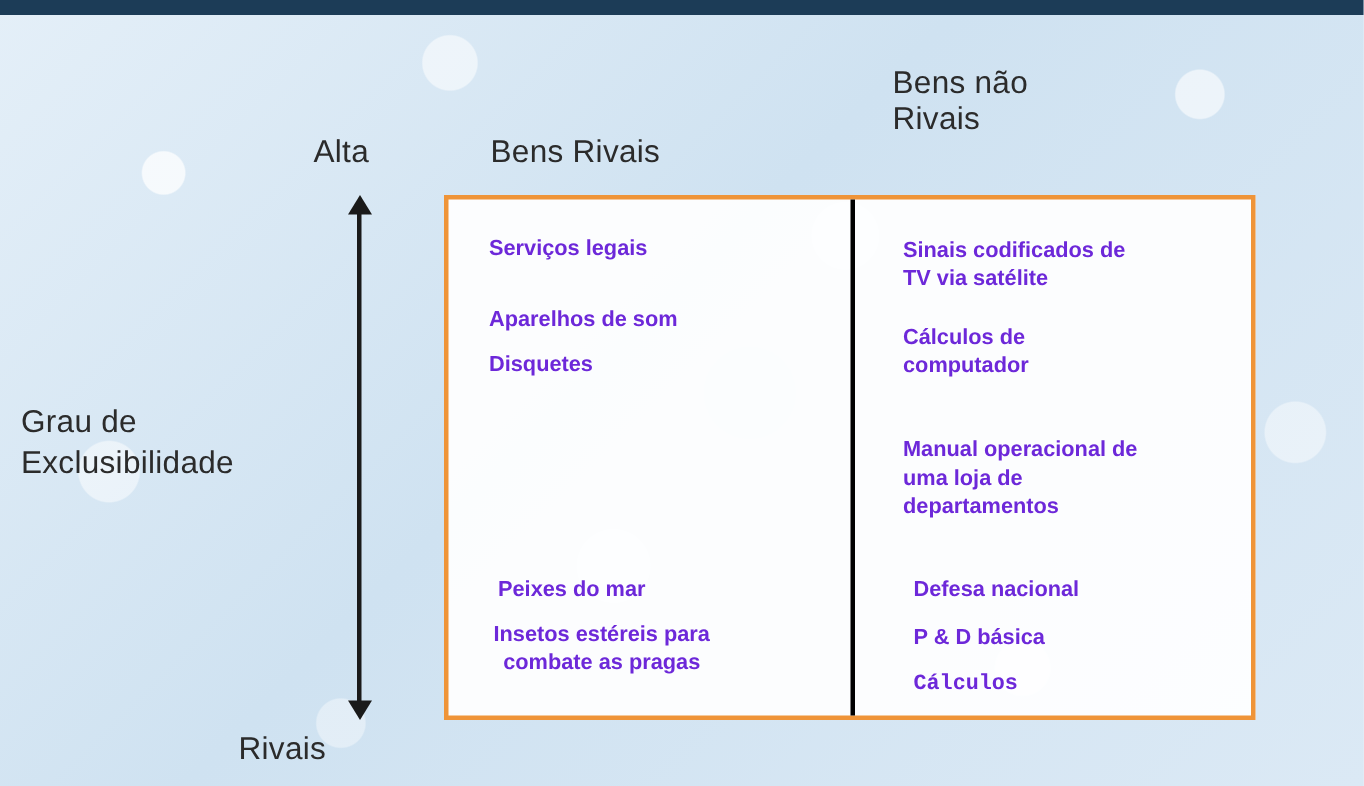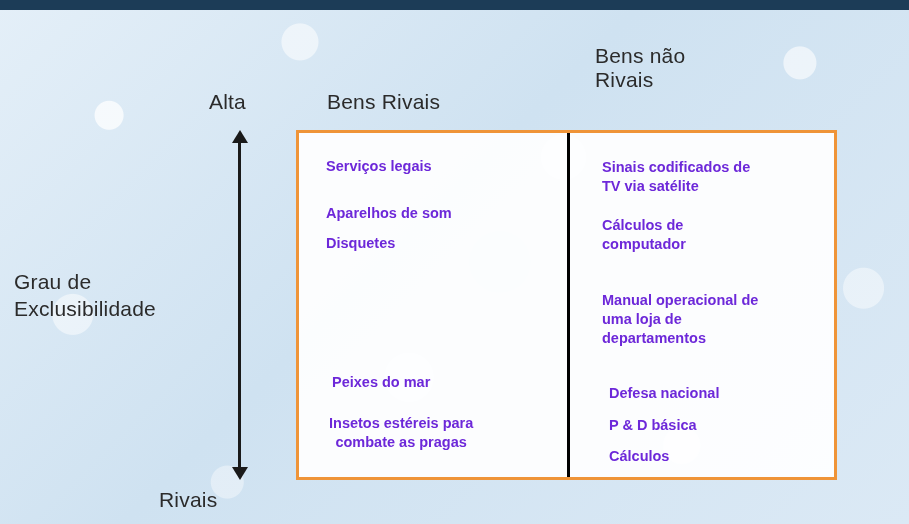--- a/index.html
+++ b/index.html
@@ -117,29 +117,29 @@
     font-size: 14.5px;
     font-weight: bold;
     color: #6d28d9;
     line-height: 1.32;
     white-space: pre-line;
   }
   
   #e-l1 { left: 27px; top: 24px; }
   #e-l2 { left: 27px; top: 71px; }
   #e-l3 { left: 27px; top: 101px; }
-  #e-l4 { left: 33px; top: 240px; }
+  #e-l4 { left: 33px; top: 251px; }
   #e-l5 { left: 30px; top: 281px; text-align: center; }
   
   #e-r1 { left: 32px; top: 25px; }
   #e-r2 { left: 32px; top: 83px; }
   #e-r3 { left: 32px; top: 158px; }
   #e-r4 { left: 39px; top: 251px; }
   #e-r5 { left: 39px; top: 283px; }
-  #e-r6 { left: 39px; top: 314px; }
+  #e-r6 { left: 39px; top: 314px; font-family: Liberation Mono, monospace; }
 </style>
 </head>
 <body>
 
 <div id="slide">
 
   <div id="topbar"></div>
 
   <div class="label" id="label-alta">Alta</div>
 

